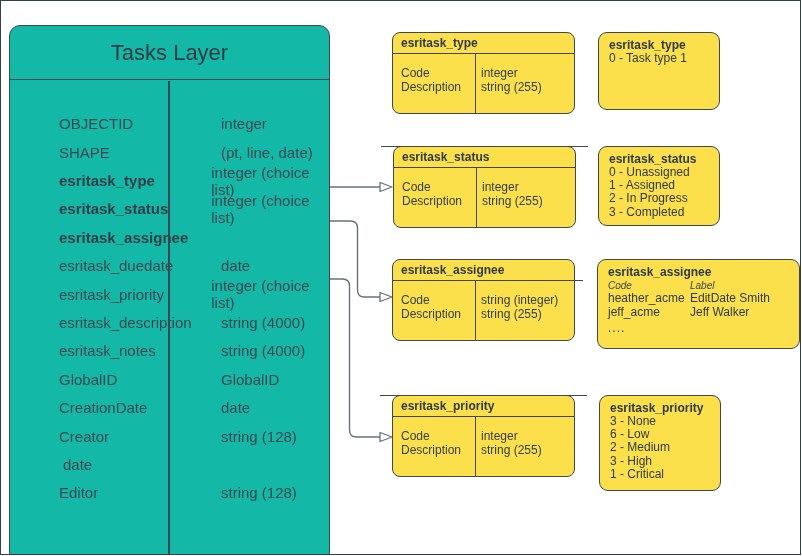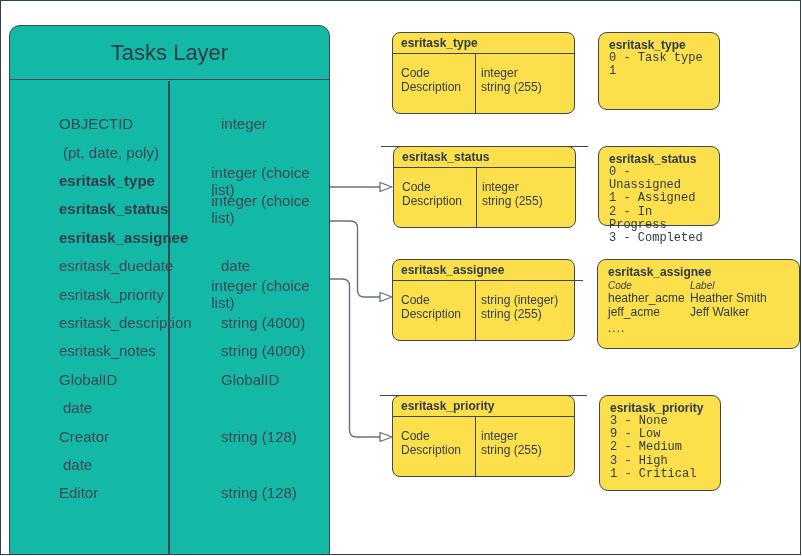--- a/index.html
+++ b/index.html
@@ -27,21 +27,21 @@
   .dcol { position:absolute; top:13px; font-size:12px; line-height:13.5px; color:#333e4a; white-space:pre; }
   .dcol.left { left:8px; }
   .dcol.right { left:88px; }
   .overhang { position:absolute; top:-1.5px; left:-13px; right:-13px; height:1.5px; background:#3E4752; }
   .septick { position:absolute; top:20px; right:-9px; width:9px; height:1.4px; background:#3E4752; }
 
   
   .legend-box { position:absolute; background:#FBE04C; border:1.5px solid #3E4752; border-radius:9px;
                 padding:5px 10px; box-sizing:border-box; font-size:12px; color:#2f3a46; }
   .legend-title { font-weight:bold; line-height:14px; }
-  .legend-item { line-height:13.2px;font-family:Liberation Mono, monospace; }
+  .legend-item { line-height:13.2px; }
   .assignee-grid { display:grid; grid-template-columns:82px auto; }
   .col-head { font-style:italic; font-size:10px; line-height:13px; color:#3a434d; }
   .pair-cell { line-height:13.5px; }
   .ellipsis { line-height:13px; margin-top:3px; letter-spacing:1px; }
 
   
   .connectors { position:absolute; left:0; top:0; pointer-events:none; }
 </style>
 </head>
 <body>
@@ -50,21 +50,22 @@
 
   <div class="layer-box">
     <div class="layer-header">Tasks Layer</div>
     <div class="layer-divider"></div>
     <div class="layer-body">
       <div class="frow">
           <span class="fname">OBJECTID</span>
           <span class="ftype">integer</span>
         </div>
       <div class="frow">
-          <span class="ftype">(pt, date, poly)</span>
+          <span class="fname">SHAPE</span>
+          <span class="ftype">(pt, line, date)</span>
         </div>
       <div class="frow bold">
           <span class="fname">esritask_type</span>
           <span class="ftype">integer (choice list)</span>
         </div>
       <div class="frow bold">
           <span class="fname">esritask_status</span>
           <span class="ftype">integer (choice list)</span>
         </div>
       <div class="frow bold">
@@ -84,20 +85,21 @@
         </div>
       <div class="frow">
           <span class="fname">esritask_notes</span>
           <span class="ftype">string (4000)</span>
         </div>
       <div class="frow">
           <span class="fname">GlobalID</span>
           <span class="ftype">GlobalID</span>
         </div>
       <div class="frow">
+          <span class="fname">CreationDate</span>
           <span class="ftype">date</span>
         </div>
       <div class="frow">
           <span class="fname">Creator</span>
           <span class="ftype">string (128)</span>
         </div>
       <div class="frow">
           <span class="ftype">date</span>
         </div>
       <div class="frow">
@@ -171,29 +173,29 @@
     <div class="legend-item">2 - In Progress</div>
     <div class="legend-item">3 - Completed</div>
   </div>
 
   <div class="legend-box" style="left:596px; top:258px; width:203px; height:90px;">
     <div class="legend-title">esritask_assignee</div>
     <div class="assignee-grid">
       <div class="col-head">Code</div>
       <div class="col-head">Label</div>
       <div class="pair-cell">heather_acme</div>
-      <div class="pair-cell">Heather Smith</div>
+      <div class="pair-cell">EditDate Smith</div>
       <div class="pair-cell">jeff_acme</div>
       <div class="pair-cell">Jeff Walker</div>
     </div>
     <div class="ellipsis">....</div>
   </div>
 
   <div class="legend-box" style="left:598px; top:394px; width:122px; height:96px;">
     <div class="legend-title">esritask_priority</div>
     <div class="legend-item">3 - None</div>
-    <div class="legend-item">9 - Low</div>
+    <div class="legend-item">6 - Low</div>
     <div class="legend-item">2 - Medium</div>
     <div class="legend-item">3 - High</div>
     <div class="legend-item">1 - Critical</div>
   </div>
 
 </div>
 
 </body></html>

